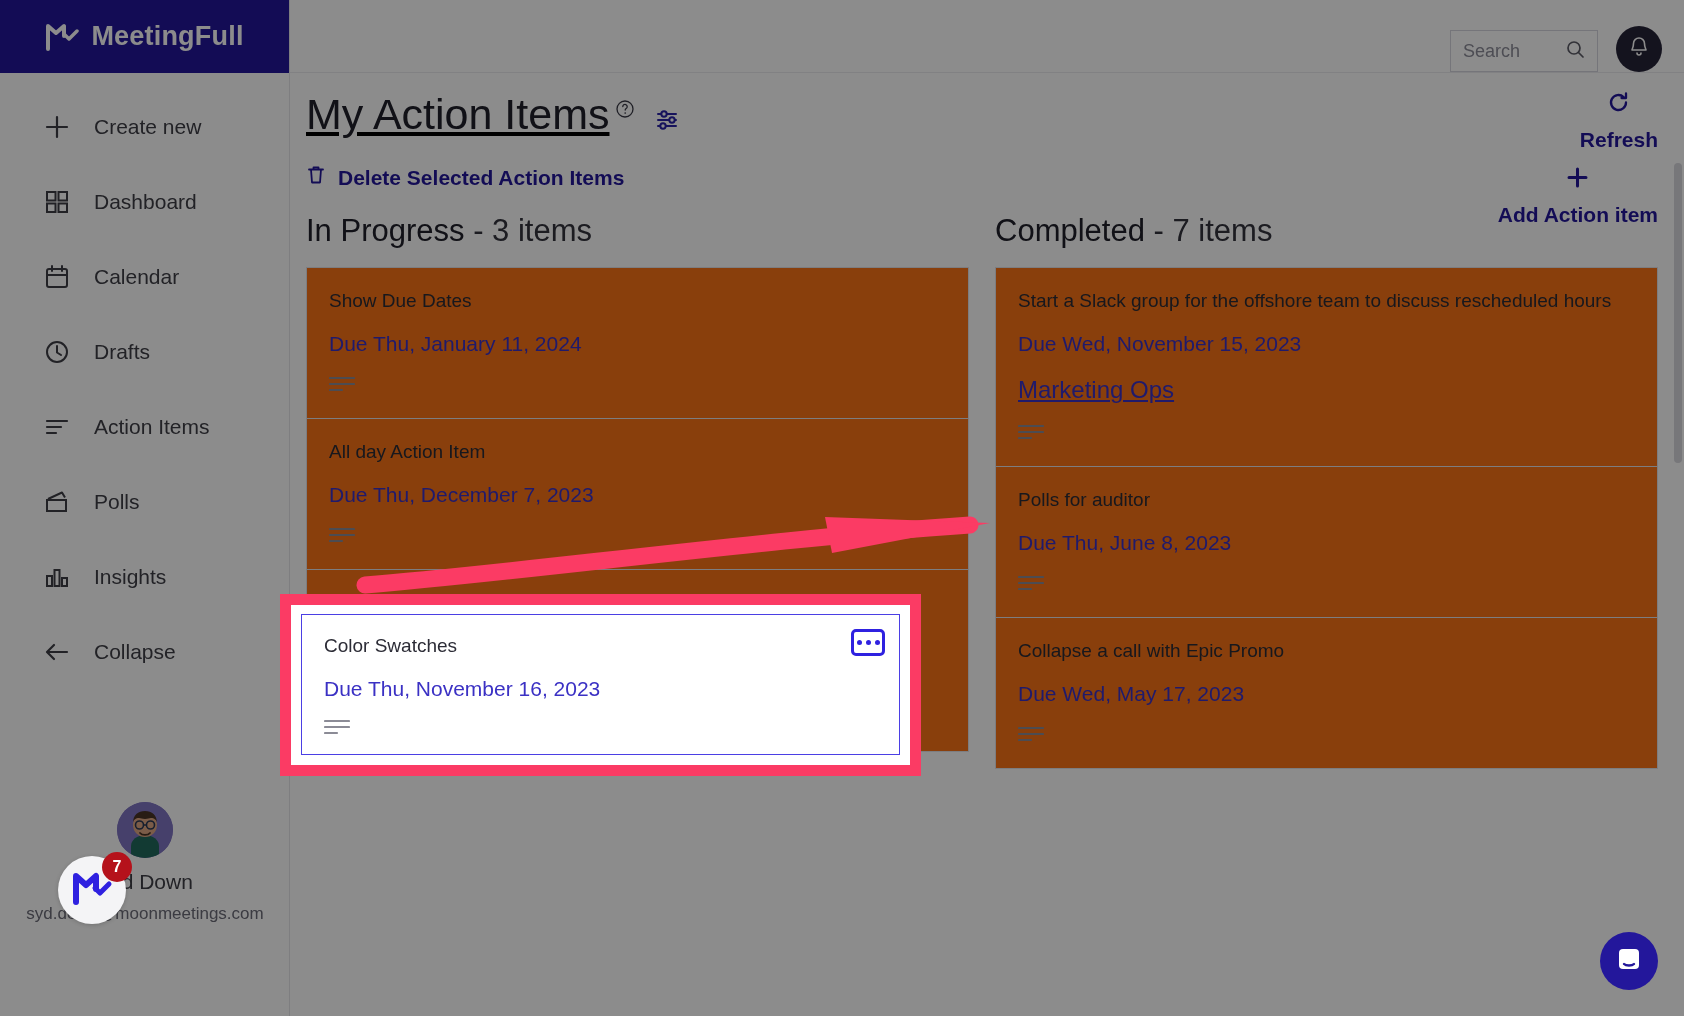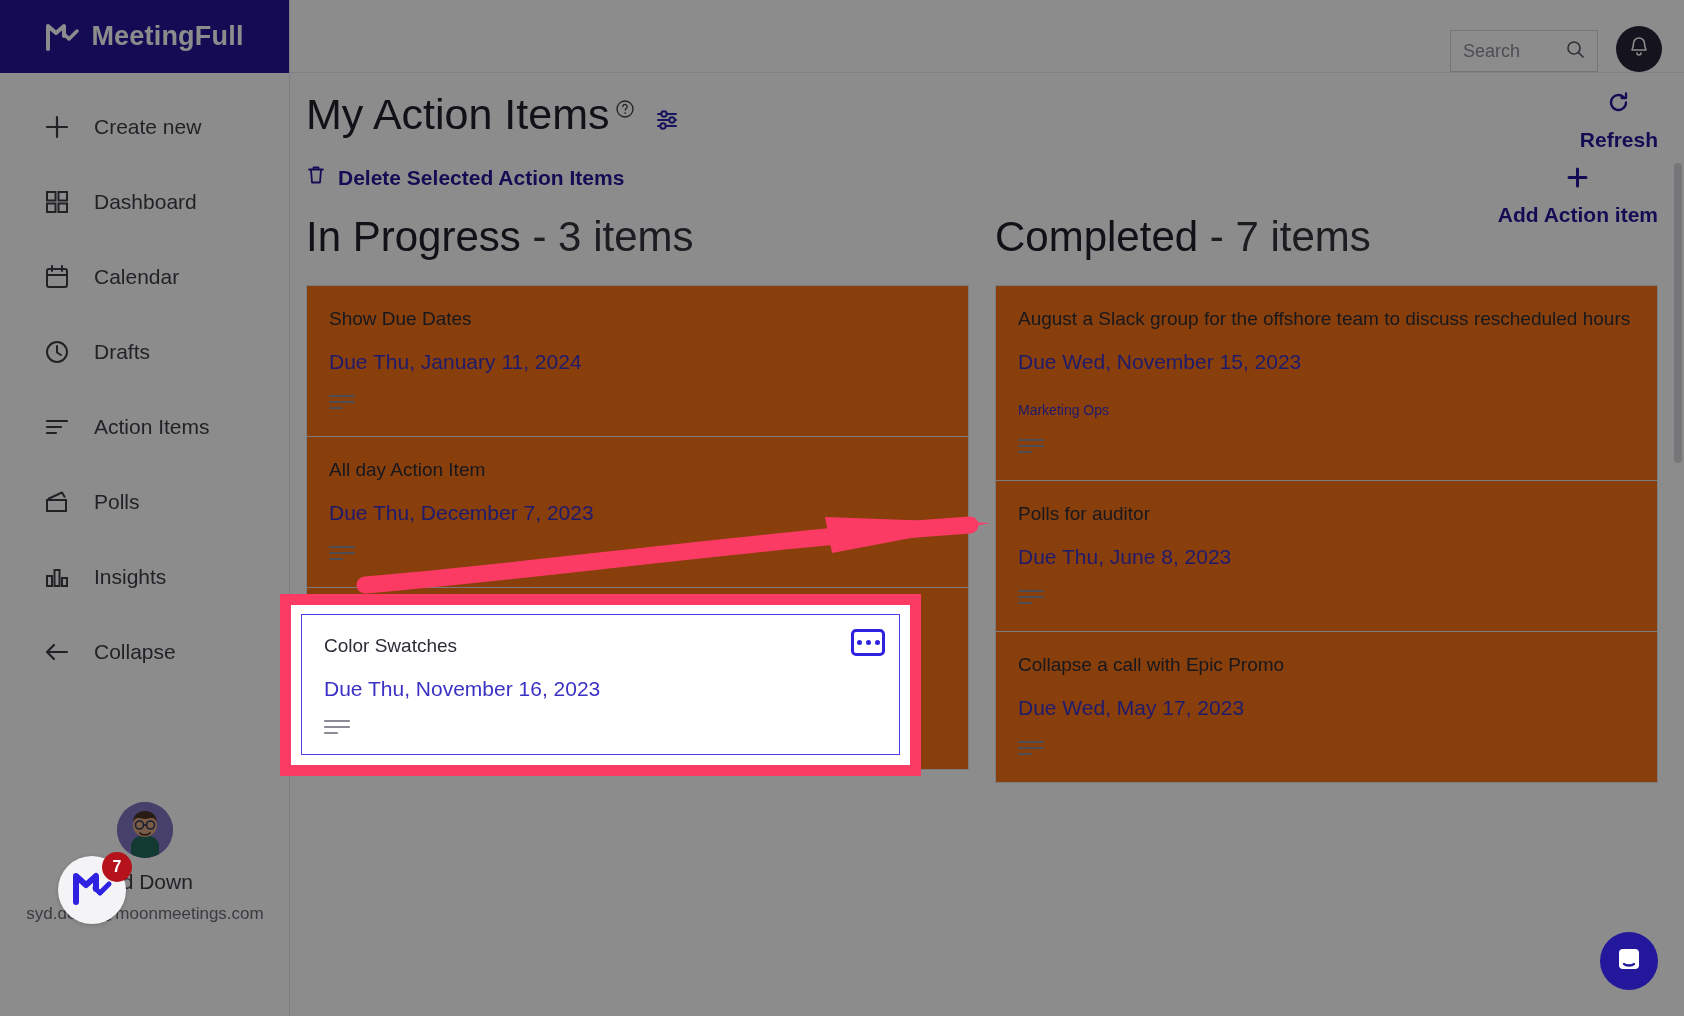--- a/index.html
+++ b/index.html
@@ -76,21 +76,21 @@
     width: 46px; height: 46px; border-radius: 50%; background: #262338;
     display: flex; align-items: center; justify-content: center; cursor: pointer;
   }
   .bell svg { width: 24px; height: 24px; }
 
   
   .main {
     position: absolute; left: 290px; top: 73px; right: 0; bottom: 0;
     background: #ffffff; overflow: hidden;
   }
-  .page-head { position: relative; padding: 18px 12px 0 16px; }
+  .page-head { position: relative; padding: 18px 12px 0 16px; text-decoration: underline; }
   .title-row { display: flex; align-items: flex-start; gap: 6px; }
   .page-title { font-size: 43px; color: #20202a; font-weight: 400; line-height: 1.1; }
   .help-ico { margin-top: 8px; width: 20px; height: 20px; color:#3a3a46; }
   .filter-ico { margin-top: 16px; margin-left: 14px; width: 26px; height: 26px; color: #2a23a8; }
 
   .head-actions {
     position: absolute; right: 26px; top: 18px;
     display: flex; flex-direction: column; align-items: flex-end; gap: 14px;
   }
   .link-btn {
@@ -101,31 +101,31 @@
 
   .delete-row { padding: 26px 0 0 16px; }
   .delete-btn {
     display: inline-flex; align-items: center; gap: 12px;
     color: #23179b; font-size: 21px; font-weight: 700; cursor: pointer;
   }
   .delete-btn svg { width: 20px; height: 22px; }
 
   .columns { display: flex; padding: 0 26px 0 16px; margin-top: 22px; gap: 26px; }
   .col { flex: 1 1 0; min-width: 0; }
-  .col-head { font-size: 42px; color: #20202a; margin-bottom: 24px; font-weight: 400; }
+  .col-head { font-size: 31px; color: #20202a; margin-bottom: 18px; font-weight: 400; }
   .col-head .sub { color: #33333d; }
 
   .card {
     border: 1px solid #e4e4ea; background: #f97316;
     padding: 22px 22px 26px 22px; position: relative;
   }
   .card + .card { border-top: 0; }
   .card-title { font-size: 19px; color: #2c2c36; }
   .card-due { font-size: 21px; color: #3b31c4; margin-top: 20px; }
-  .card-meet { font-size: 14px; color: #3b31c4; margin-top: 28px; }
+  .card-meet { font-size: 24px; color: #3b31c4; margin-top: 20px; text-decoration: underline; }
   .notes-ico { margin-top: 20px; width: 26px; height: 16px; color: #8b8b96; display:block; }
 
   
   .highlight-wrap {
     position: absolute; left: 280px; top: 594px;
     width: 641px; height: 182px;
     border: 11px solid #fb3b64; background: #ffffff;
     z-index: 60;
     padding: 9px 10px 10px 10px;
   }
@@ -405,21 +405,21 @@
       </section>
 
       <section class="col">
         <h2 class="col-head">
           <span>Completed</span>
           <span class="sub">-</span>
           <span class="sub">7 items</span>
         </h2>
 
         <article class="card">
-          <div class="card-title">August a Slack group for the offshore team to discuss rescheduled hours</div>
+          <div class="card-title">Start a Slack group for the offshore team to discuss rescheduled hours</div>
           <div class="card-due">Due Wed, November 15, 2023</div>
           <div class="card-meet">Marketing Ops</div>
           <span class="notes-ico">
             <svg viewBox="0 0 26 16" fill="none">
                 <path d="M1 2h24M1 8h24M1 14h12" stroke="currentColor" stroke-width="2.2" stroke-linecap="round"></path>
               </svg>
           </span>
         </article>
 
 

